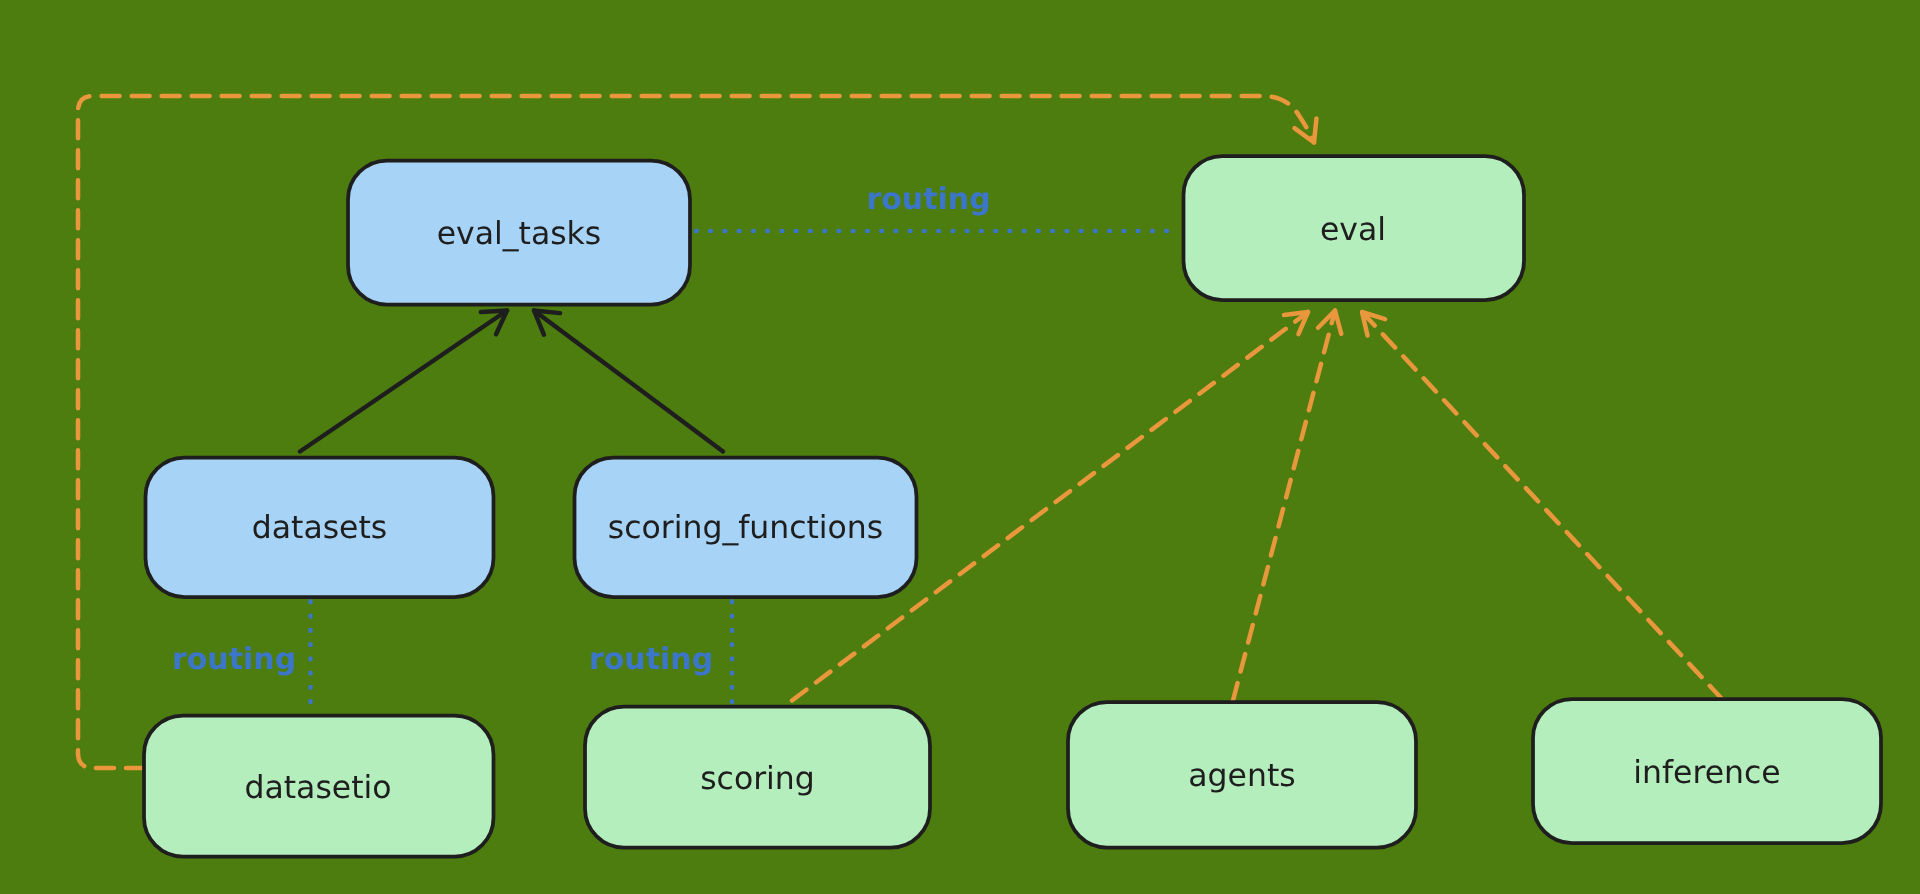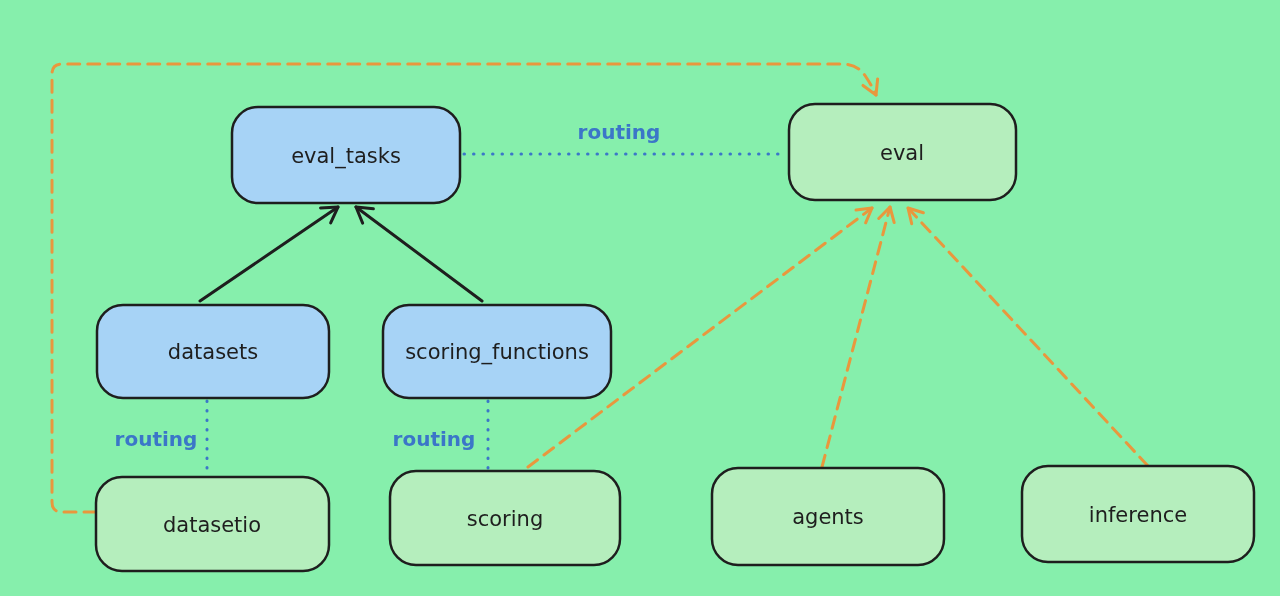--- a/index.html
+++ b/index.html
@@ -1,20 +1,20 @@
 <!DOCTYPE html>
 <html><head>
 <meta charset="utf-8">
 <style>
   html, body { margin: 0; padding: 0; background: #ffffff; }
   .canvas-wrap {
     position: relative;
     width: 1280px;
     height: 596px;
-    background: #86efac;
+    background: #4d7c0f;
     font-family: "DejaVu Sans", "Liberation Sans", sans-serif;
     overflow: hidden;
   }
   svg { display: block; }
   marker { overflow: visible; }
   .node-rect {
     stroke: #1e1e1e;
     stroke-width: 2.5;
   }
   .node-label {

